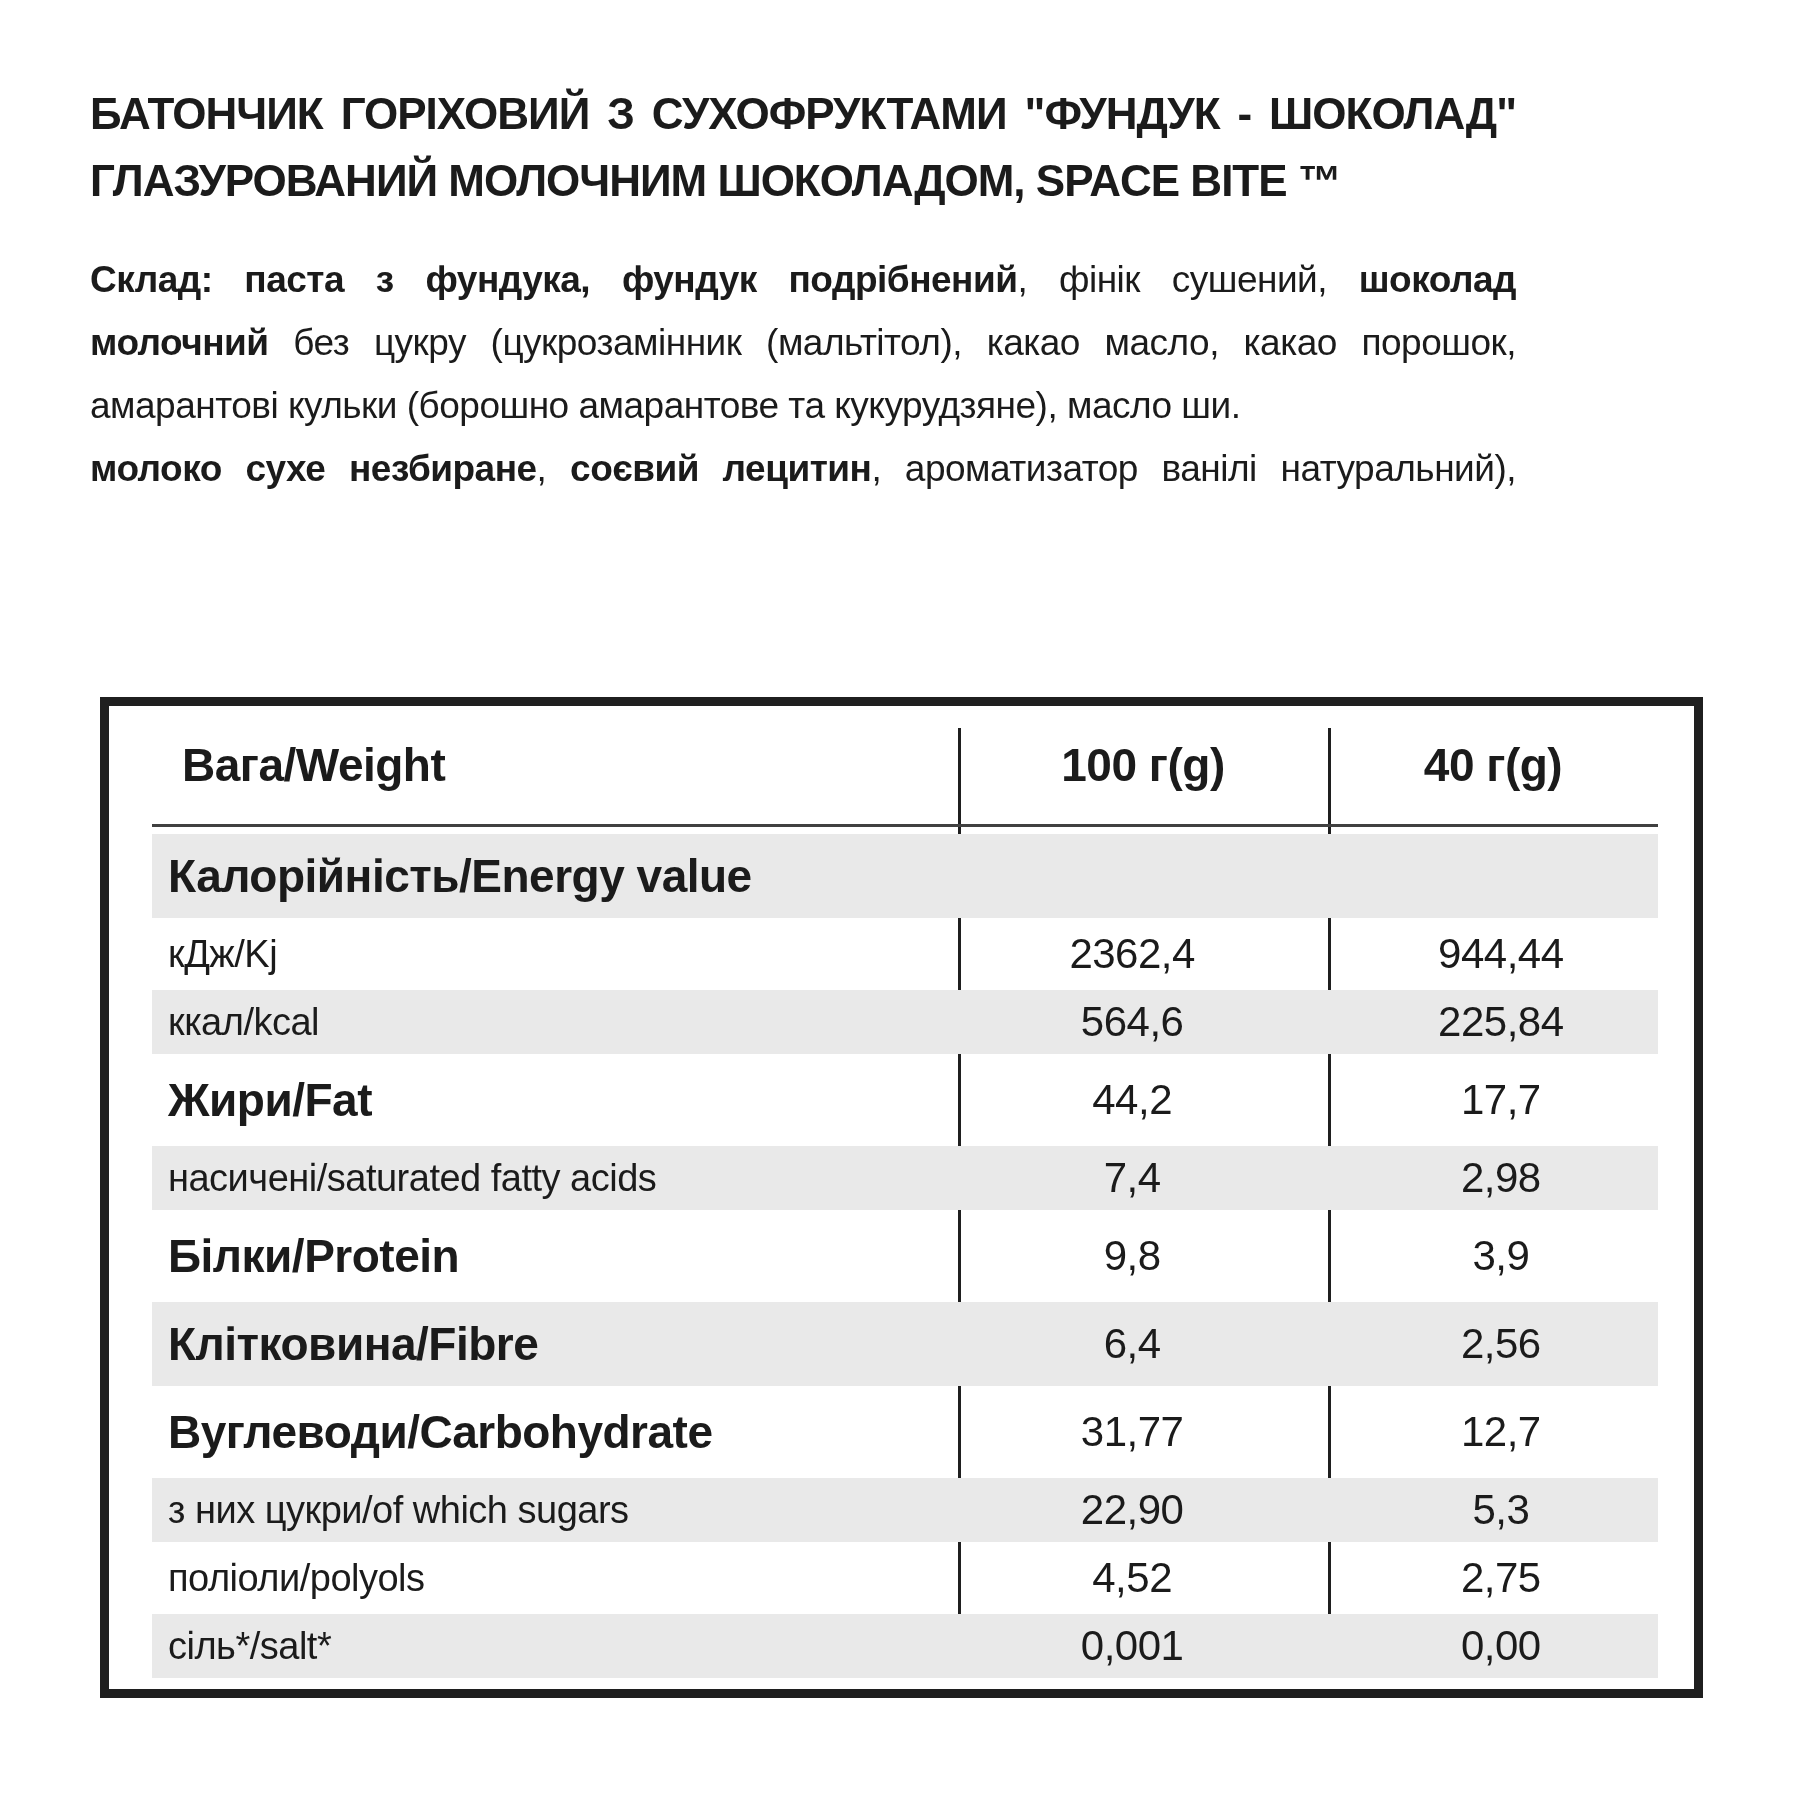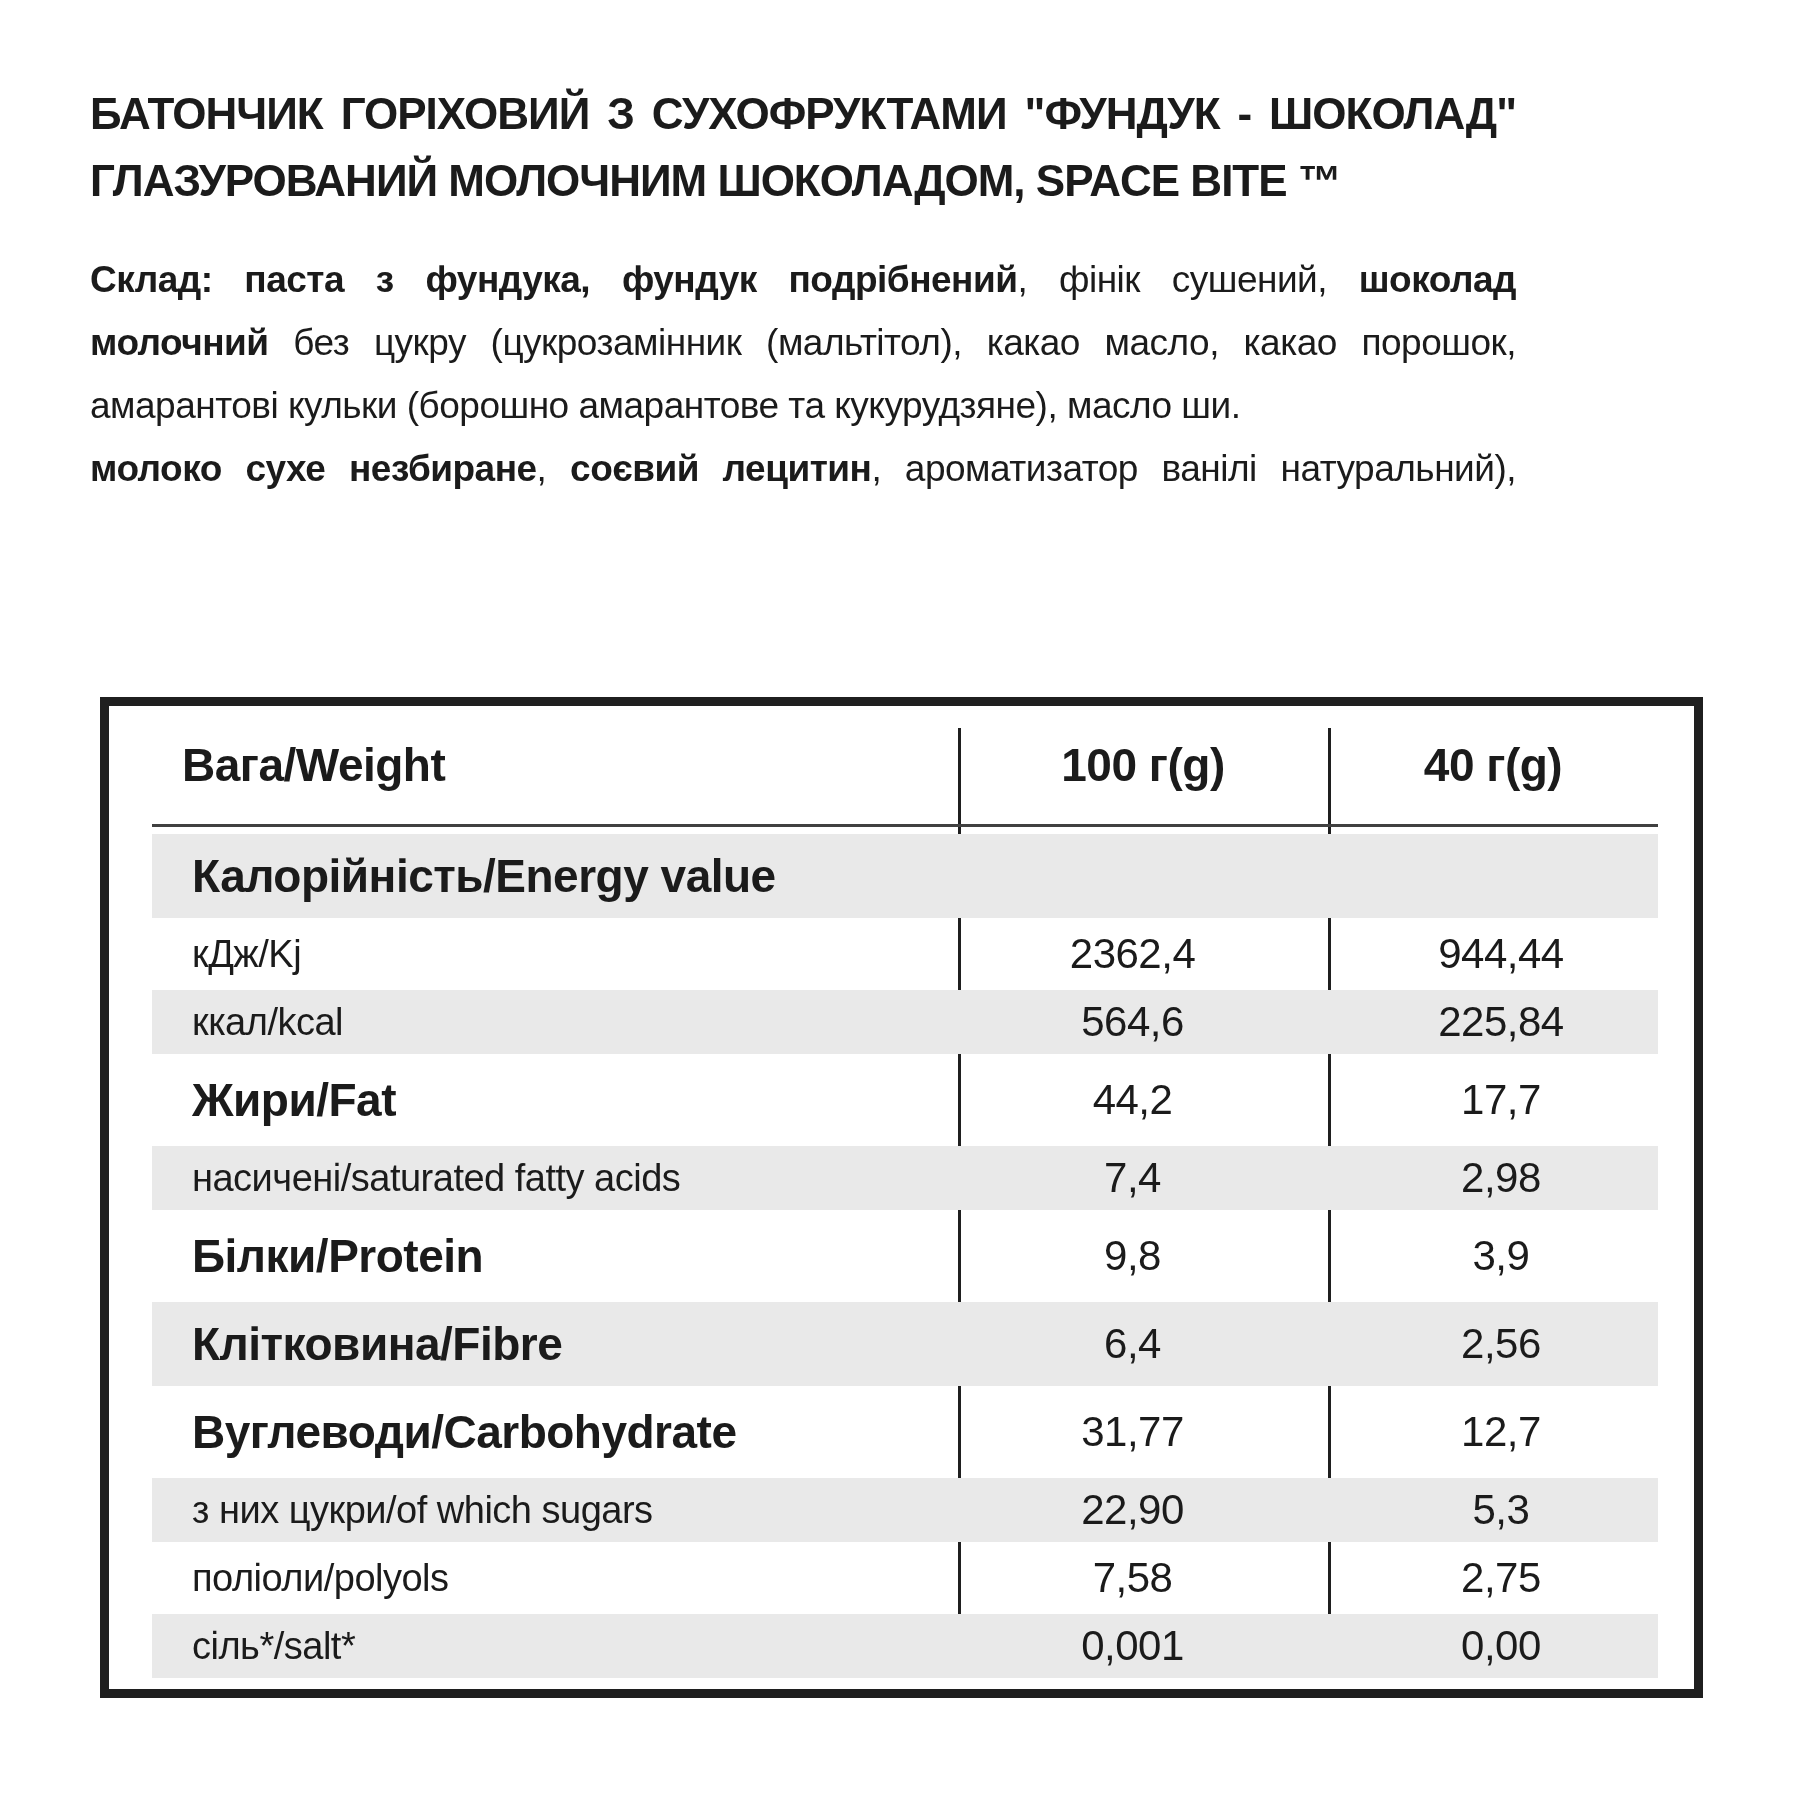--- a/index.html
+++ b/index.html
@@ -108,21 +108,21 @@
     align-items: center;
     margin-bottom: 4px;
   }
   .t-row.shaded { background: #e9e9e9; }
   .row-main { height: 84px; }
   .row-sub  { height: 64px; }
 
   .t-label {
     width: 806px;
     box-sizing: border-box;
-    padding-left: 40px;
+    padding-left: 16px;
   }
   .row-main .t-label { font-size: 46px; font-weight: bold; }
   .row-sub  .t-label { font-size: 38px; font-weight: normal; }
 
   .t-val {
     width: 444px;
     text-align: center;
     font-size: 42px;
   }
   .t-val.last { width: 330px; }
@@ -198,21 +198,21 @@
             <div class="t-val">31,77</div>
             <div class="t-val last">12,7</div>
           </div>
           <div class="t-row row-sub shaded">
             <div class="t-label">з них цукри/of which sugars</div>
             <div class="t-val">22,90</div>
             <div class="t-val last">5,3</div>
           </div>
           <div class="t-row row-sub">
             <div class="t-label">поліоли/polyols</div>
-            <div class="t-val">7,58</div>
+            <div class="t-val">4,52</div>
             <div class="t-val last">2,75</div>
           </div>
           <div class="t-row row-sub shaded">
             <div class="t-label">сіль*/salt*</div>
             <div class="t-val">0,001</div>
             <div class="t-val last">0,00</div>
           </div>
         </div>
     </div>
   </div>

